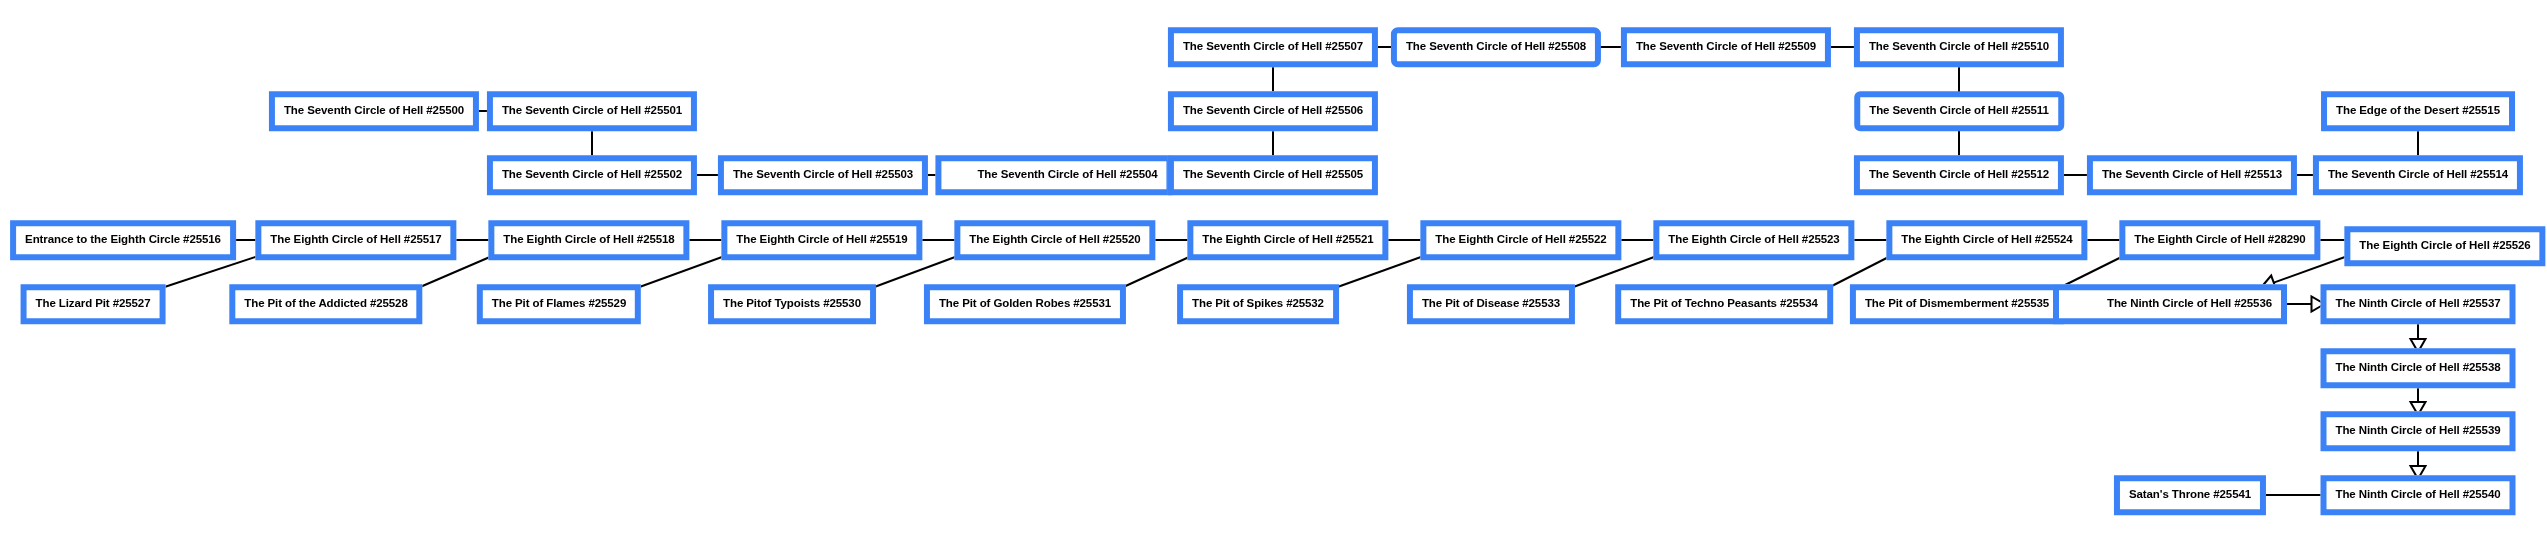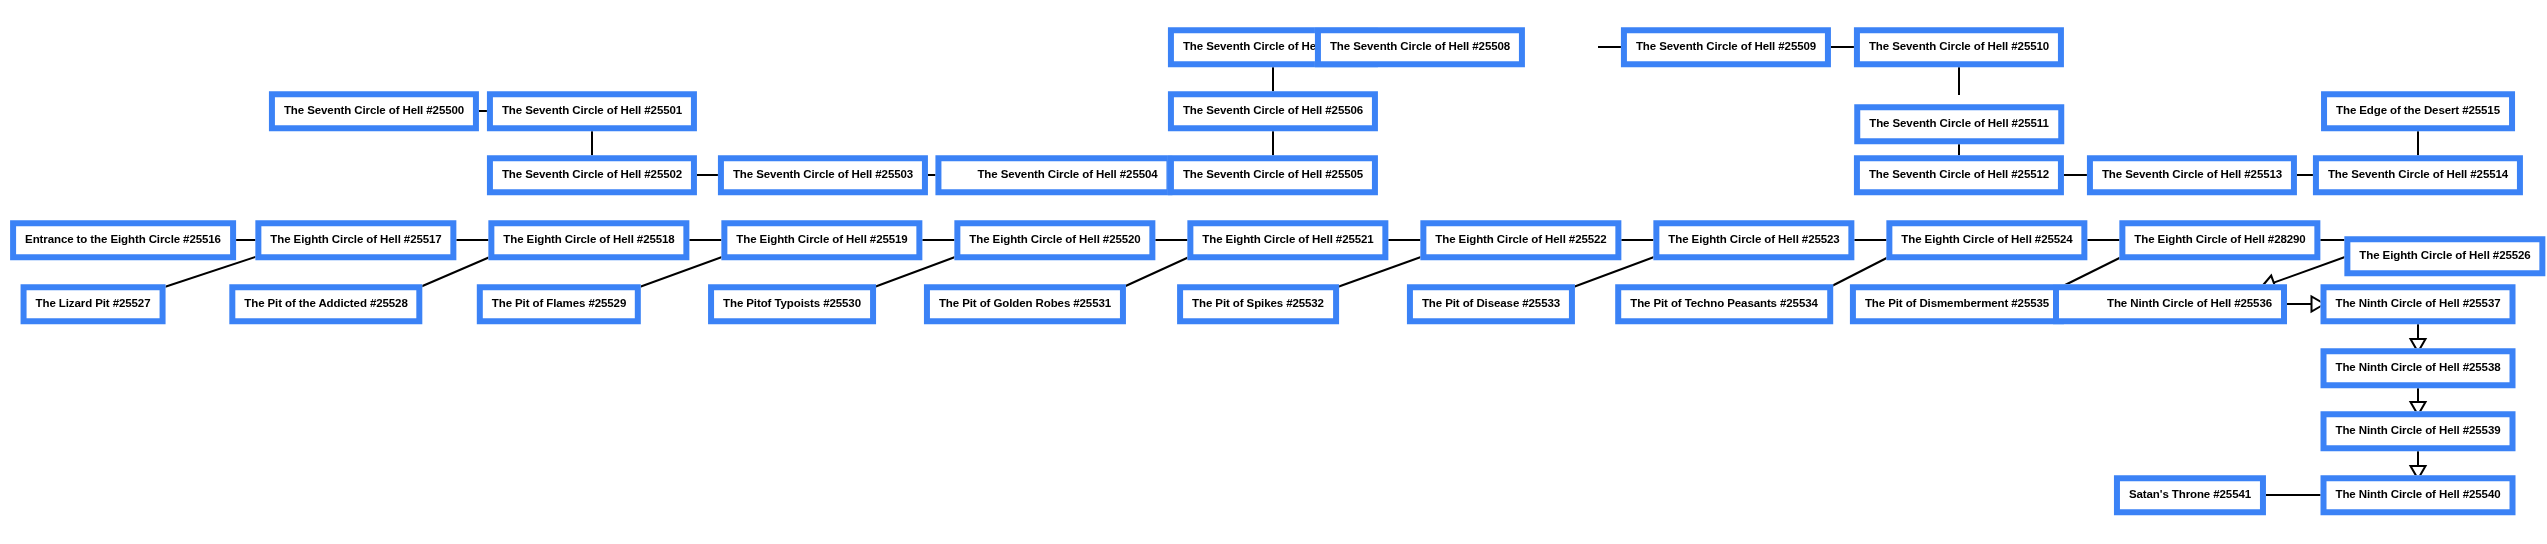--- a/index.html
+++ b/index.html
@@ -80,39 +80,39 @@
       <polygon points="2418,479 2410.5,466 2425.5,466" fill="#ffffff" stroke="#000000" stroke-width="2"></polygon>
     </svg>
     <div class="node" style="left: 374px; top: 111px;">The Seventh Circle of Hell #25500</div>
     <div class="node" style="left: 592px; top: 111px;">The Seventh Circle of Hell #25501</div>
     <div class="node" style="left: 592px; top: 175px;">The Seventh Circle of Hell #25502</div>
     <div class="node" style="left: 823px; top: 175px;">The Seventh Circle of Hell #25503</div>
     <div class="node" style="left: 1054px; top: 175px; padding-left: 36px;">The Seventh Circle of Hell #25504</div>
     <div class="node" style="left: 1273px; top: 175px;">The Seventh Circle of Hell #25505</div>
     <div class="node" style="left: 1273px; top: 111px;">The Seventh Circle of Hell #25506</div>
     <div class="node" style="left: 1273px; top: 47px;">The Seventh Circle of Hell #25507</div>
-    <div class="node" style="left: 1420px; top: 47px;">The Seventh Circle of Hell #25508</div>
+    <div class="node" style="left: 1496px; top: 47px; border-radius: 7px;">The Seventh Circle of Hell #25508</div>
     <div class="node" style="left: 1726px; top: 47px;">The Seventh Circle of Hell #25509</div>
     <div class="node" style="left: 1959px; top: 47px;">The Seventh Circle of Hell #25510</div>
-    <div class="node" style="left: 1959px; top: 124px;">The Seventh Circle of Hell #25511</div>
+    <div class="node" style="left: 1959px; top: 111px; border-radius: 6px;">The Seventh Circle of Hell #25511</div>
     <div class="node" style="left: 1959px; top: 175px;">The Seventh Circle of Hell #25512</div>
     <div class="node" style="left: 2192px; top: 175px;">The Seventh Circle of Hell #25513</div>
     <div class="node" style="left: 2418px; top: 175px;">The Seventh Circle of Hell #25514</div>
     <div class="node" style="left: 2418px; top: 111px;">The Edge of the Desert #25515</div>
     <div class="node" style="left: 123px; top: 240px;">Entrance to the Eighth Circle #25516</div>
     <div class="node" style="left: 356px; top: 240px;">The Eighth Circle of Hell #25517</div>
     <div class="node" style="left: 589px; top: 240px;">The Eighth Circle of Hell #25518</div>
     <div class="node" style="left: 822px; top: 240px;">The Eighth Circle of Hell #25519</div>
     <div class="node" style="left: 1055px; top: 240px;">The Eighth Circle of Hell #25520</div>
     <div class="node" style="left: 1288px; top: 240px;">The Eighth Circle of Hell #25521</div>
     <div class="node" style="left: 1521px; top: 240px;">The Eighth Circle of Hell #25522</div>
     <div class="node" style="left: 1754px; top: 240px;">The Eighth Circle of Hell #25523</div>
     <div class="node" style="left: 1987px; top: 240px;">The Eighth Circle of Hell #25524</div>
     <div class="node" style="left: 2220px; top: 240px;">The Eighth Circle of Hell #28290</div>
-    <div class="node" style="left: 2445px; top: 256px;">The Eighth Circle of Hell #25526</div>
+    <div class="node" style="left: 2445px; top: 246px;">The Eighth Circle of Hell #25526</div>
     <div class="node" style="left: 93px; top: 304px;">The Lizard Pit #25527</div>
     <div class="node" style="left: 326px; top: 304px;">The Pit of the Addicted #25528</div>
     <div class="node" style="left: 559px; top: 304px;">The Pit of Flames #25529</div>
     <div class="node" style="left: 792px; top: 304px;">The Pitof Typoists #25530</div>
     <div class="node" style="left: 1025px; top: 304px;">The Pit of Golden Robes #25531</div>
     <div class="node" style="left: 1258px; top: 304px;">The Pit of Spikes #25532</div>
     <div class="node" style="left: 1491px; top: 304px;">The Pit of Disease #25533</div>
     <div class="node" style="left: 1724px; top: 304px;">The Pit of Techno Peasants #25534</div>
     <div class="node" style="left: 1957px; top: 304px;">The Pit of Dismemberment #25535</div>
     <div class="node" style="left: 2170px; top: 304px; padding-left: 48px;">The Ninth Circle of Hell #25536</div>

